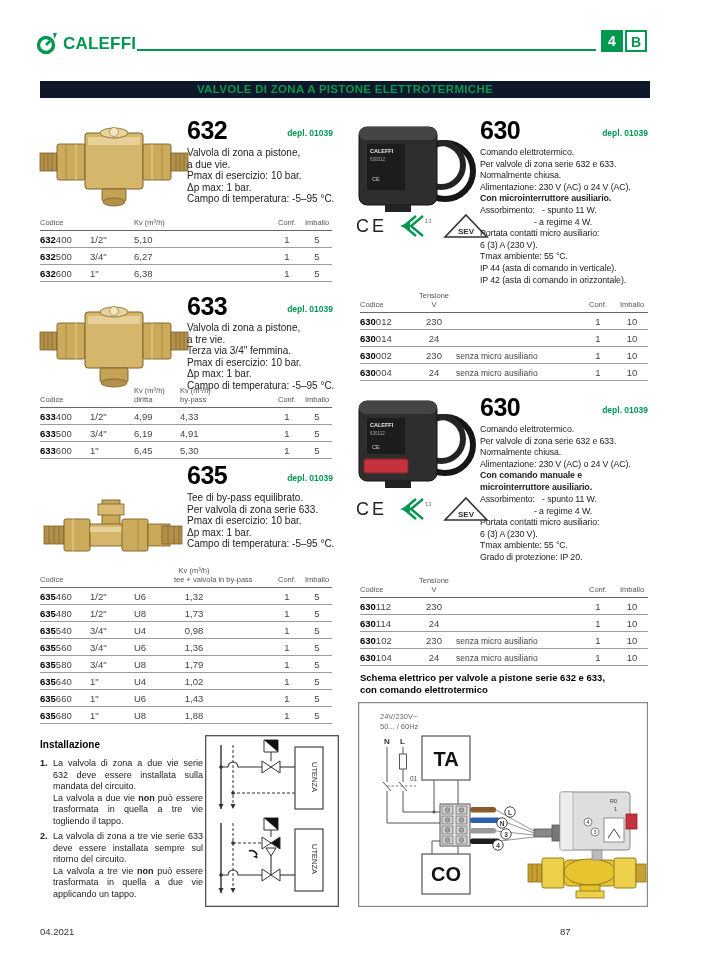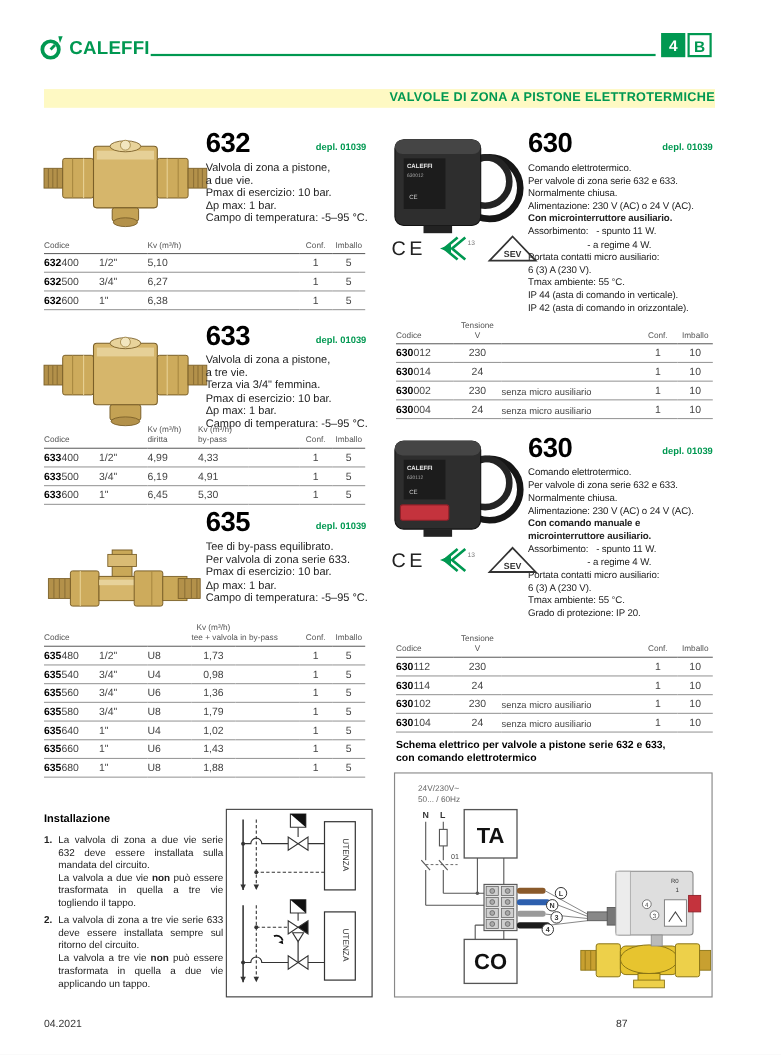--- a/index.html
+++ b/index.html
@@ -9,21 +9,21 @@
 
   
   .logo{display:flex;align-items:center;gap:4px;}
   .brand-text{font-size:17px;font-weight:800;color:#009851;letter-spacing:.2px;}
   .hline{background:#009851;height:2px;}
   .badge{width:22px;height:22px;box-sizing:border-box;text-align:center;line-height:20px;
          font-size:14px;font-weight:bold;}
   .badge-num{background:#009851;color:#fff;line-height:22px;}
   .badge-letter{background:#fff;color:#009851;border:2px solid #009851;}
 
-  .titlebar{background:#fef9c3;height:17px;line-height:17px;text-align:right;
+  .titlebar{background:#0f172a;height:17px;line-height:17px;text-align:center;
             font-size:11.5px;font-weight:bold;color:#009851;letter-spacing:.3px;}
 
   
   .shead{display:flex;justify-content:space-between;align-items:flex-start;}
   .scode{font-size:25px;font-weight:800;letter-spacing:-.5px;color:#000;line-height:24px;}
   .depl{font-size:8.5px;font-weight:bold;color:#009851;margin-top:10px;}
 
   .desc{font-size:10px;line-height:11.6px;color:#222;}
   .desc div{white-space:pre;}
   .desc-sm{font-size:8.8px;letter-spacing:-.1px;}
@@ -304,20 +304,29 @@
             <div>Kv (m³/h)</div>
             <div>tee + valvola in by-pass</div>
           </th>
           <th></th>
           <th>Conf.</th>
           <th>Imballo</th>
         </tr>
     </thead>
     <tbody>
         <tr>
+          <td><b>635</b>460</td>
+          <td>1/2"</td>
+          <td>U6</td>
+          <td>1,32</td>
+          <td></td>
+          <td>1</td>
+          <td>5</td>
+        </tr>
+        <tr>
           <td><b>635</b>480</td>
           <td>1/2"</td>
           <td>U8</td>
           <td>1,73</td>
           <td></td>
           <td>1</td>
           <td>5</td>
         </tr>
         <tr>
           <td><b>635</b>540</td>

